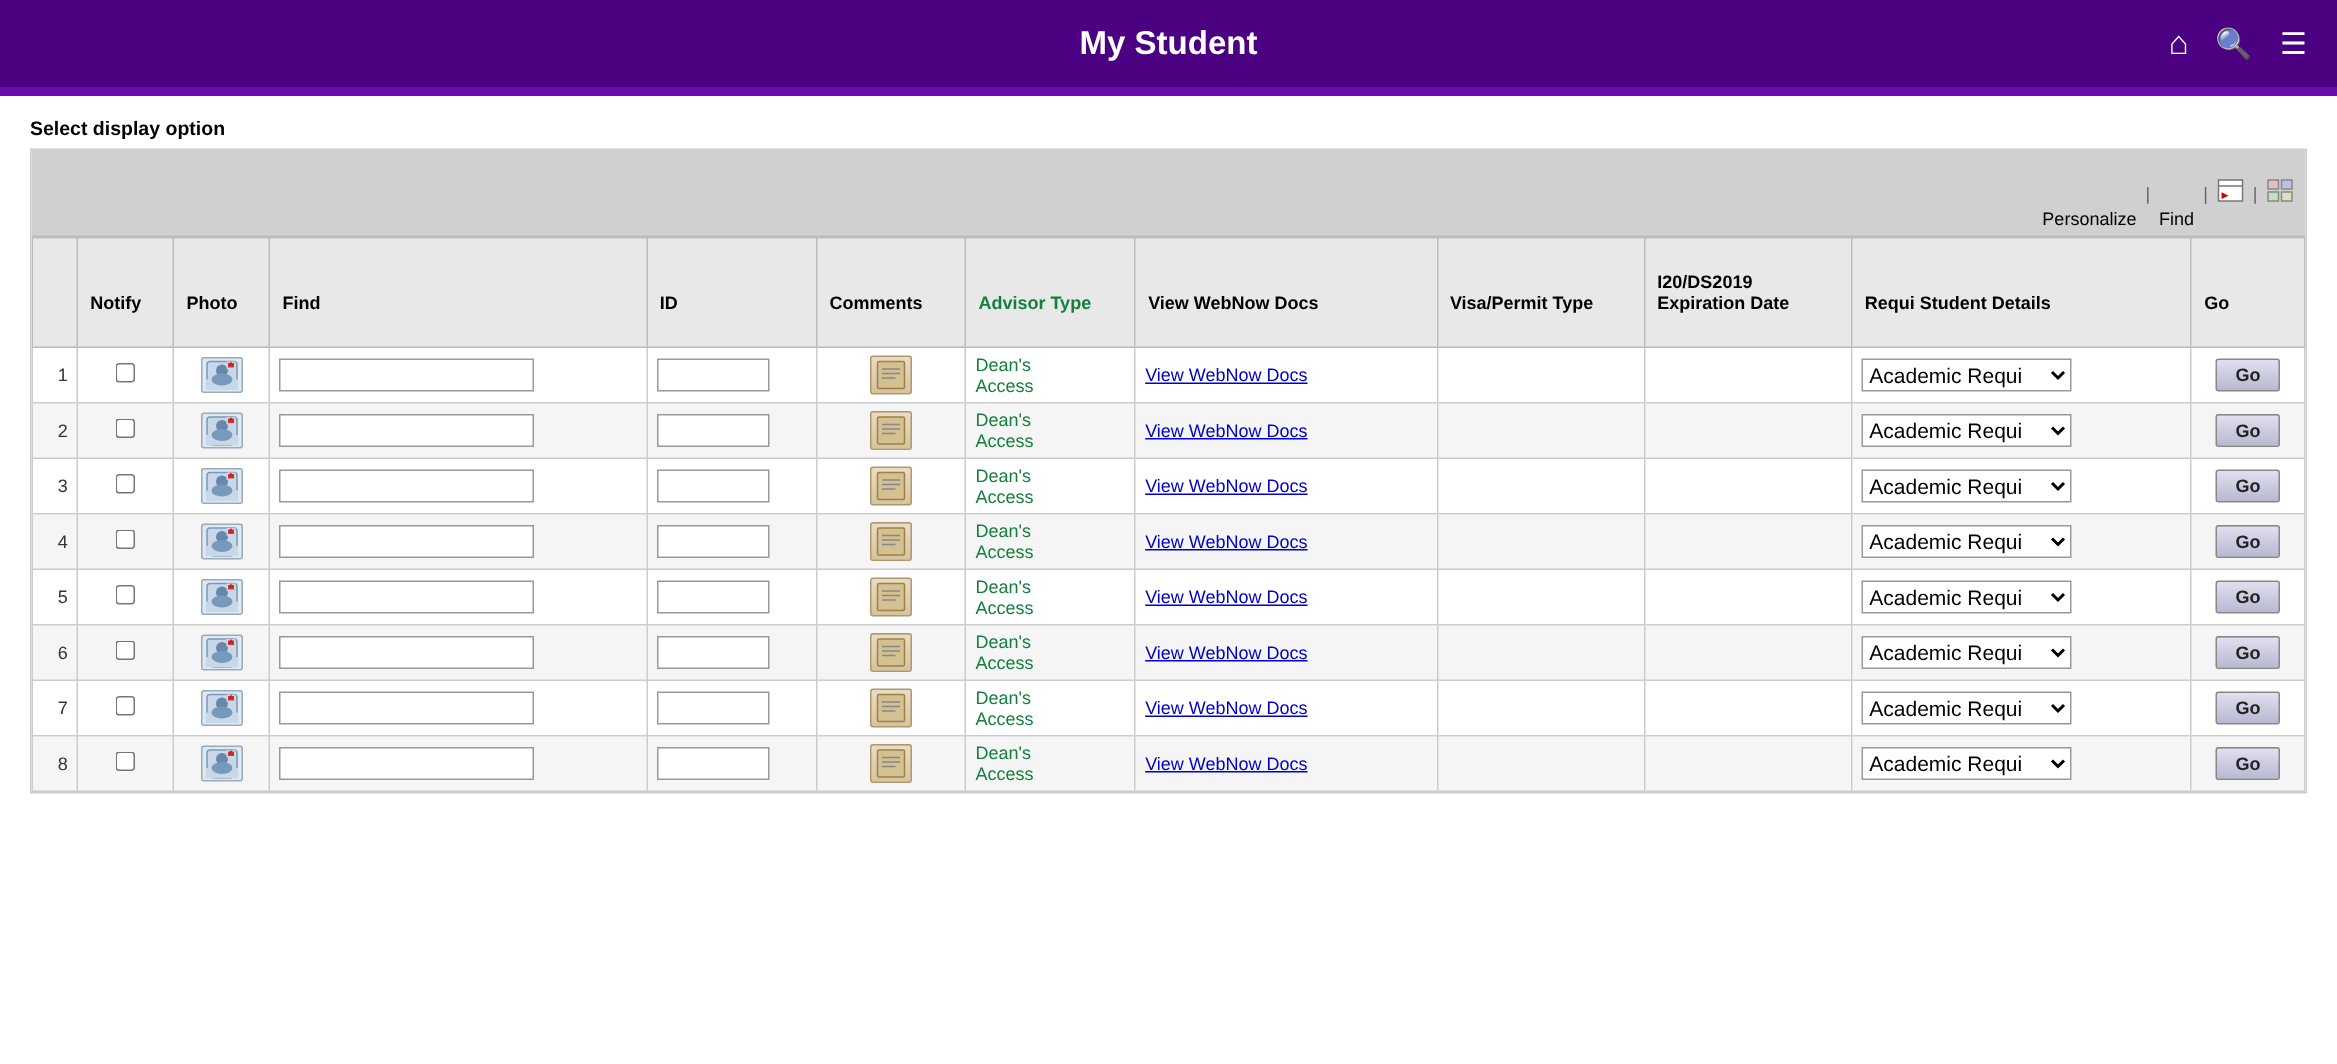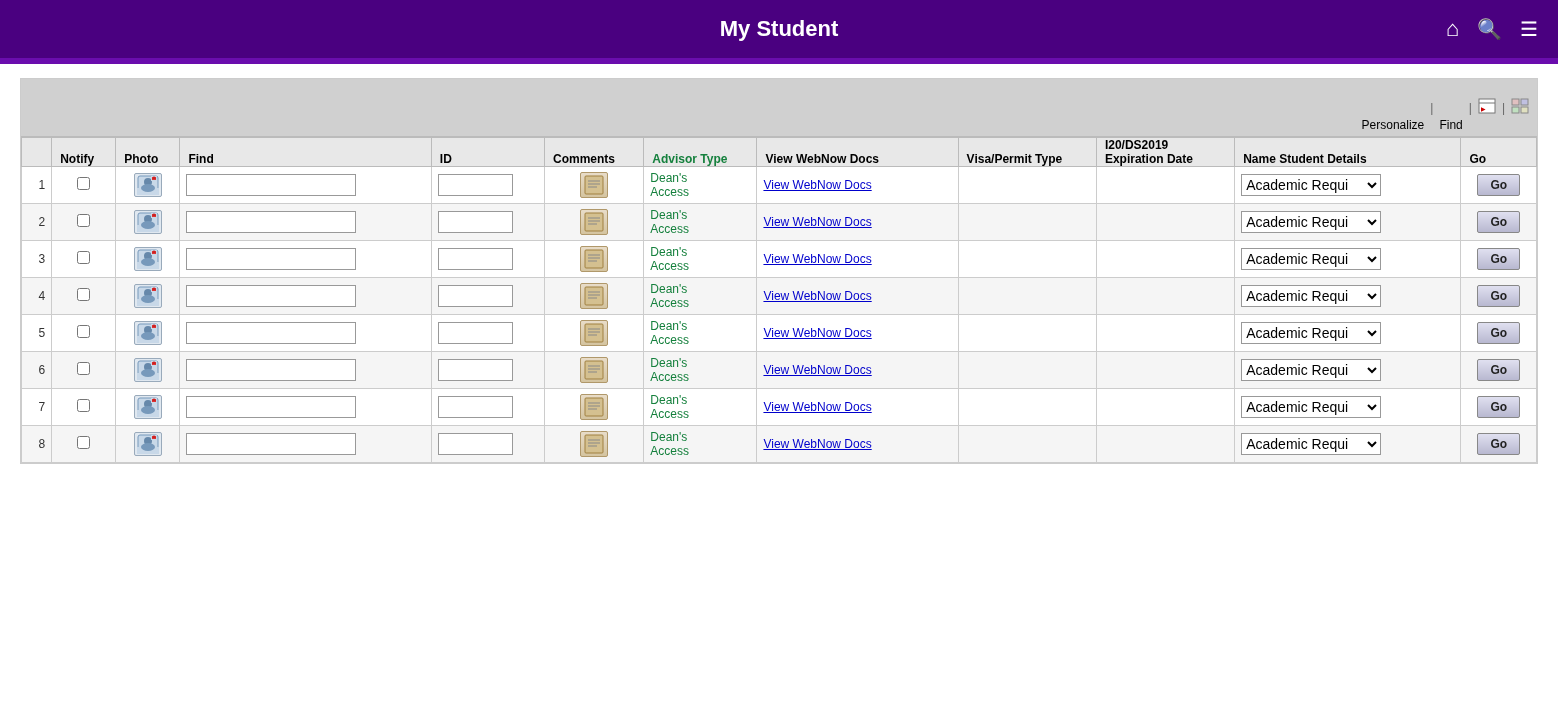--- a/index.html
+++ b/index.html
@@ -106,21 +106,21 @@
     }
 
     
     .advisees-table {
       width: 100%;
       border-collapse: collapse;
     }
     .advisees-table th {
       background: #e8e8e8;
       border: 1px solid #bbb;
-      padding: 0 8px;
+      padding: 22px 8px;
       text-align: left;
       font-size: 12px;
       font-weight: bold;
       vertical-align: bottom;
     }
     .advisees-table td {
       border: 1px solid #ccc;
       padding: 4px 6px;
       vertical-align: middle;
       font-size: 12px;
@@ -246,20 +246,21 @@
     <span class="header-icon" title="Search" style="font-size:20px;">🔍</span>
     <span class="header-icon" title="Menu" style="font-size:20px;">☰</span>
   </div>
 </div>
 <div class="purple-bar"></div>
 
 <div class="page-container">
   <div class="content-area">
     <div class="main-content">
 
+      <div class="display-option-label">Select display option</div>
 
       <div class="table-wrapper">
 
         <div class="table-toolbar">
           <span class="toolbar-link">Personalize</span>
           <span class="toolbar-sep">|</span>
           <span class="toolbar-link">Find</span>
           <span class="toolbar-sep">|</span>
           <button class="toolbar-icon-btn" title="Export">
             <svg width="18" height="16" viewBox="0 0 18 16">
@@ -285,21 +286,21 @@
               <th class="row-num"></th>
               <th class="notify-cell">Notify</th>
               <th class="photo-cell">Photo</th>
               <th class="name-cell">Find</th>
               <th class="id-cell">ID</th>
               <th class="comments-cell">Comments</th>
               <th class="advisor-type-cell">Advisor Type</th>
               <th class="webnow-cell">View WebNow Docs</th>
               <th class="visa-cell">Visa/Permit Type</th>
               <th class="i20-cell">I20/DS2019 Expiration Date</th>
-              <th class="view-student-cell">Name Student Details</th>
+              <th class="view-student-cell">Requi Student Details</th>
               <th class="go-cell">Go</th>
             </tr>
           </thead>
           <tbody id="table-body">
 
           <tr>
     <td class="row-num">1</td>
     <td class="notify-cell">
       <input type="checkbox" style="">
     </td>

